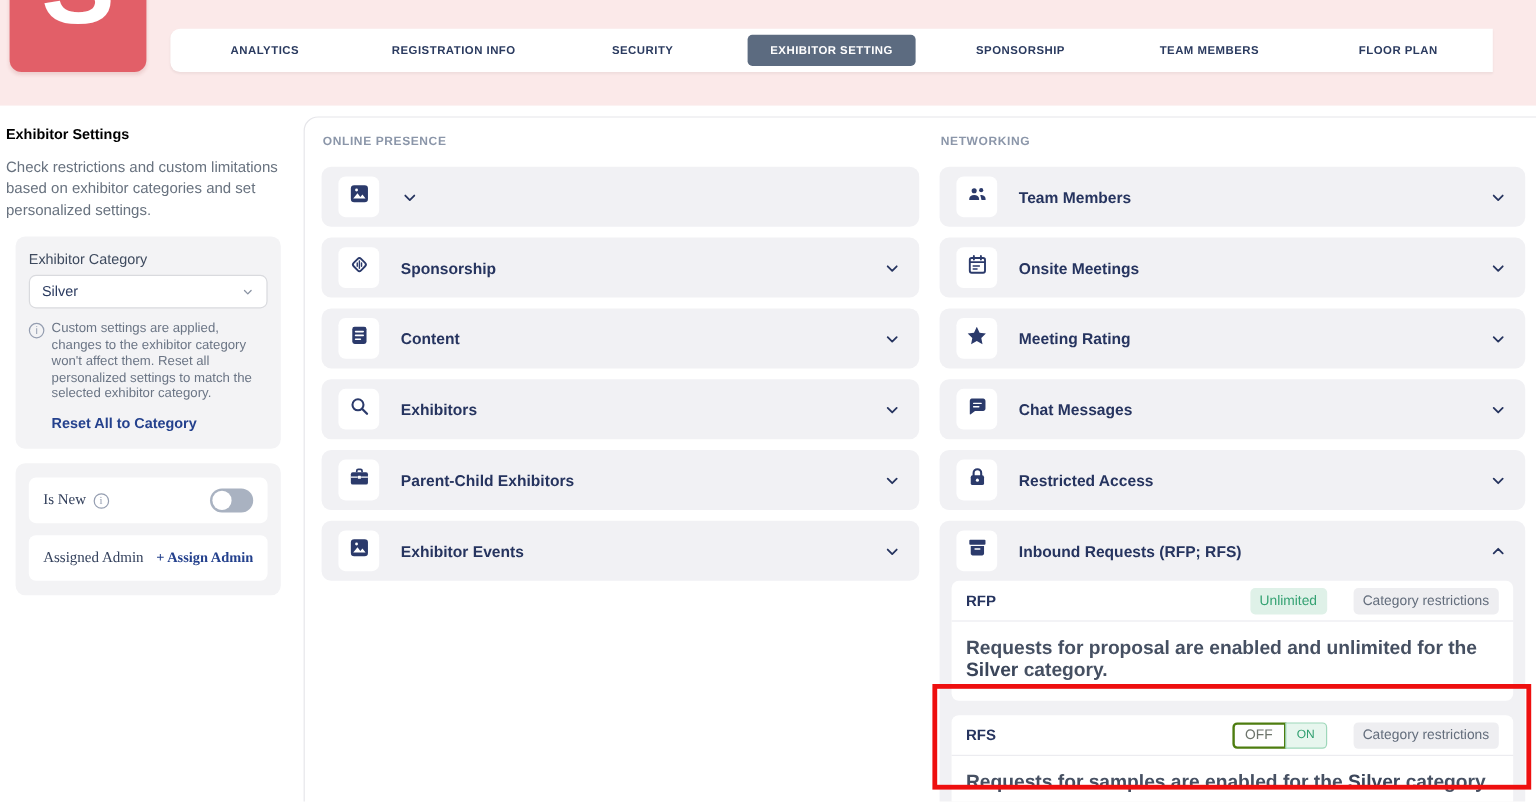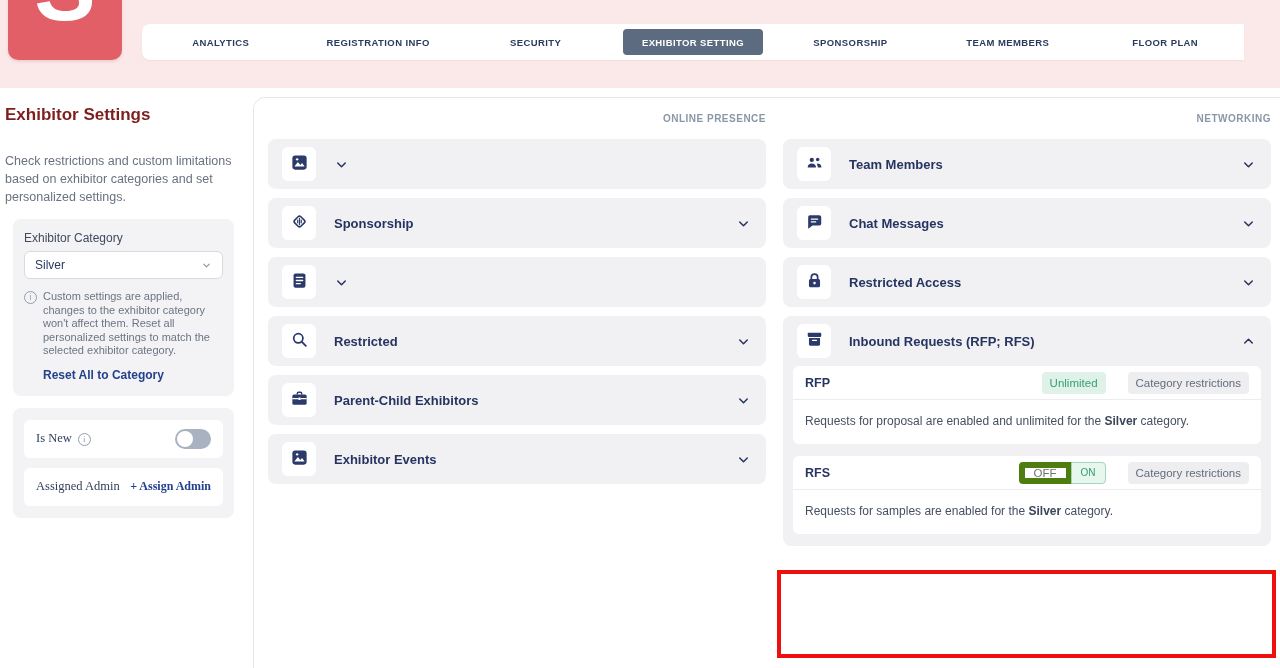--- a/index.html
+++ b/index.html
@@ -26,21 +26,21 @@
   }
   .tab {
     flex:1; margin:5px 9px; display:flex; align-items:center; justify-content:center;
     font-size:9.5px; font-weight:700; letter-spacing:.4px; color:#2a3a5f;
     border-radius:4px; cursor:pointer; white-space:nowrap;
   }
   .tab.active { background:#5c6b80; color:#ffffff; }
 
   
   .sidebar { position:absolute; left:0; top:88px; width:253px; padding:10px 12px 0 5px; }
-  .sb-title { font-size:17px; font-weight:700; color:#7f1d1d; margin:7px 0 27px; }
+  .sb-title { font-size:12px; font-weight:700; color:#000000; margin:7px 0 11px; }
   .sb-desc  { font-size:12.5px; color:#68727f; line-height:18px; margin-bottom:13px; width:236px; }
   .sb-card  { background:#f3f3f5; border-radius:8px; padding:12px 11px; margin:0 0 12px 8px; width:221px; }
   .sb-label { font-size:12px; color:#3e4a5e; margin-bottom:6px; }
   .select {
     height:28px; background:#fff; border:1px solid #d9dade; border-radius:6px;
     display:flex; align-items:center; justify-content:space-between;
     padding:0 10px; font-size:12px; color:#2a3a5f; cursor:pointer;
   }
   .info-row { display:flex; gap:6px; margin-top:11px; }
   .info-ic {
@@ -60,37 +60,37 @@
   .assign-link { font-size:12px; font-weight:700; color:#24418d; cursor:pointer; }
 
   
   .panel {
     position:absolute; left:253px; top:97px; width:1057px; height:600px;
     background:#fff; border:1px solid #e6e6ea; border-radius:12px;
   }
   .panel-inner { display:flex; gap:17px; padding:11px 0 0 14px; }
   .col  { width:498px; }
   .col2 { width:488px; }
-  .sec-title { font-size:10px; font-weight:700; color:#8b96a9; letter-spacing:.5px; margin:4px 0 15px 1px;text-align:right; }
+  .sec-title { font-size:10px; font-weight:700; color:#8b96a9; letter-spacing:.5px; margin:4px 0 15px 1px; }
   .acc { background:#f1f1f4; border-radius:8px; margin-bottom:9px; }
   .acc-head { height:50px; display:flex; align-items:center; padding:0 14px; cursor:pointer; }
   .tile { width:34px; height:34px; background:#fff; border-radius:6px; display:flex; align-items:center; justify-content:center; margin-right:18px; flex:0 0 34px; }
   .acc-label { font-size:13px; font-weight:700; color:#26345f; flex:1; }
   .chev { flex:0 0 16px; display:flex; align-items:center; }
   .acc-body { padding:0 10px 12px; }
   .card { background:#fff; border-radius:6px; }
   .card + .card { margin-top:12px; }
   .card-head { height:34px; display:flex; align-items:center; gap:22px; padding:0 12px; border-bottom:1px solid #ececf0; }
   .card-label { font-size:12.5px; font-weight:700; color:#26345f; flex:1; }
-  .card-body { padding:14px 12px 16px; font-size:12px; color:#465062; }
+  .card-body { padding:14px 12px 16px; font-size:16px; color:#465062;font-weight:bold; }
   .badge { height:22px; display:flex; align-items:center; padding:0 8px; border-radius:4px; font-size:11.5px; }
   .badge.green { background:#dff1e8; color:#35a273; }
   .btn-gray { height:22px; display:flex; align-items:center; padding:0 8px; border-radius:4px; font-size:11.5px; background:#eeeef1; color:#636d7c; cursor:pointer; }
   .seg { display:flex; }
-  .seg-off { height:22px; display:flex; align-items:center; padding:0 9px; font-size:11.5px; background:#fefefe; color:#6d746b; border:6px solid #4d7c0f; border-radius:4px 0 0 4px; cursor:pointer; }
+  .seg-off { height:22px; display:flex; align-items:center; padding:0 9px; font-size:11.5px; background:#fefefe; color:#6d746b; border:2px solid #4d7c0f; border-radius:4px 0 0 4px; cursor:pointer; }
   .seg-on  { height:22px; display:flex; align-items:center; padding:0 9px; font-size:10px; background:#e7f6ee; color:#2f9e6f; border:1px solid #9ed7ba; border-radius:0 4px 4px 0; margin-left:-1px; cursor:pointer; }
   .hl-box { position:absolute; left:777px; top:570px; width:499px; height:88px; border:4px solid #ee0f0f; pointer-events:none; z-index:5; }
   b { color:#3b465a; }
 </style>
 </head>
 <body>
 
 <div class="header">
   <div class="logo">
     <span class="glyph">S</span>
@@ -179,36 +179,37 @@
       </div>
         </div>
         <div class="acc">
           <div class="acc-head">
         <span class="tile">
               <span><svg width="19" height="19" viewBox="0 0 24 24">
                   <rect x="4.5" y="3" width="15" height="18" rx="2.5" fill="#2b3a6b"></rect>
                   <path d="M8 8h8M8 12h8M8 16h5" stroke="#fff" stroke-width="1.7" stroke-linecap="round"></path>
                 </svg></span>
             </span>
+        <span class="acc-label">Content</span>
         <span class="chev">
               <svg width="15" height="15" viewBox="0 0 24 24">
                 <path d="M6 9.5l6 6 6-6" fill="none" stroke="#26345f" stroke-width="2.4" stroke-linecap="round" stroke-linejoin="round"></path>
               </svg>
             </span>
       </div>
         </div>
         <div class="acc">
           <div class="acc-head">
         <span class="tile">
               <span><svg width="19" height="19" viewBox="0 0 24 24">
                   <circle cx="10.5" cy="10.5" r="5.8" fill="none" stroke="#2b3a6b" stroke-width="2.2"></circle>
                   <path d="M15 15l5 5" stroke="#2b3a6b" stroke-width="2.4" stroke-linecap="round"></path>
                 </svg></span>
             </span>
-        <span class="acc-label">Restricted</span>
+        <span class="acc-label">Exhibitors</span>
         <span class="chev">
               <svg width="15" height="15" viewBox="0 0 24 24">
                 <path d="M6 9.5l6 6 6-6" fill="none" stroke="#26345f" stroke-width="2.4" stroke-linecap="round" stroke-linejoin="round"></path>
               </svg>
             </span>
       </div>
         </div>
         <div class="acc">
           <div class="acc-head">
         <span class="tile">
@@ -251,20 +252,53 @@
           <div class="acc-head">
         <span class="tile">
               <span><svg width="19" height="19" viewBox="0 0 24 24">
                   <circle cx="8.6" cy="8.8" r="2.7" fill="#2b3a6b"></circle>
                   <path d="M3.4 17.6c0-2.7 2.4-4.3 5.2-4.3s5.2 1.6 5.2 4.3v.8H3.4z" fill="#2b3a6b"></path>
                   <circle cx="16" cy="8.2" r="2.2" fill="#2b3a6b"></circle>
                   <path d="M15 13.3c3-.1 5.6 1.5 5.6 4v1.1h-4.3" fill="#2b3a6b"></path>
                 </svg></span>
             </span>
         <span class="acc-label">Team Members</span>
+        <span class="chev">
+              <svg width="15" height="15" viewBox="0 0 24 24">
+                <path d="M6 9.5l6 6 6-6" fill="none" stroke="#26345f" stroke-width="2.4" stroke-linecap="round" stroke-linejoin="round"></path>
+              </svg>
+            </span>
+      </div>
+        </div>
+        <div class="acc">
+          <div class="acc-head">
+        <span class="tile">
+              <span><svg width="19" height="19" viewBox="0 0 24 24">
+                  <rect x="4" y="5" width="16" height="15.5" rx="2" fill="none" stroke="#2b3a6b" stroke-width="2"></rect>
+                  <path d="M4 9.4h16" stroke="#2b3a6b" stroke-width="2"></path>
+                  <path d="M8.3 3v3.6M15.7 3v3.6" stroke="#2b3a6b" stroke-width="2" stroke-linecap="round"></path>
+                  <path d="M7.6 13.4h6.5M7.6 16.6h4" stroke="#2b3a6b" stroke-width="1.6" stroke-linecap="round"></path>
+                </svg></span>
+            </span>
+        <span class="acc-label">Onsite Meetings</span>
+        <span class="chev">
+              <svg width="15" height="15" viewBox="0 0 24 24">
+                <path d="M6 9.5l6 6 6-6" fill="none" stroke="#26345f" stroke-width="2.4" stroke-linecap="round" stroke-linejoin="round"></path>
+              </svg>
+            </span>
+      </div>
+        </div>
+        <div class="acc">
+          <div class="acc-head">
+        <span class="tile">
+              <span><svg width="20" height="20" viewBox="0 0 24 24">
+                  <path d="M12 2.8l2.8 5.9 6.3.8-4.6 4.4 1.2 6.3-5.7-3.1-5.7 3.1 1.2-6.3L2.9 9.5l6.3-.8z" fill="#2b3a6b"></path>
+                </svg></span>
+            </span>
+        <span class="acc-label">Meeting Rating</span>
         <span class="chev">
               <svg width="15" height="15" viewBox="0 0 24 24">
                 <path d="M6 9.5l6 6 6-6" fill="none" stroke="#26345f" stroke-width="2.4" stroke-linecap="round" stroke-linejoin="round"></path>
               </svg>
             </span>
       </div>
         </div>
         <div class="acc">
           <div class="acc-head">
         <span class="tile">

